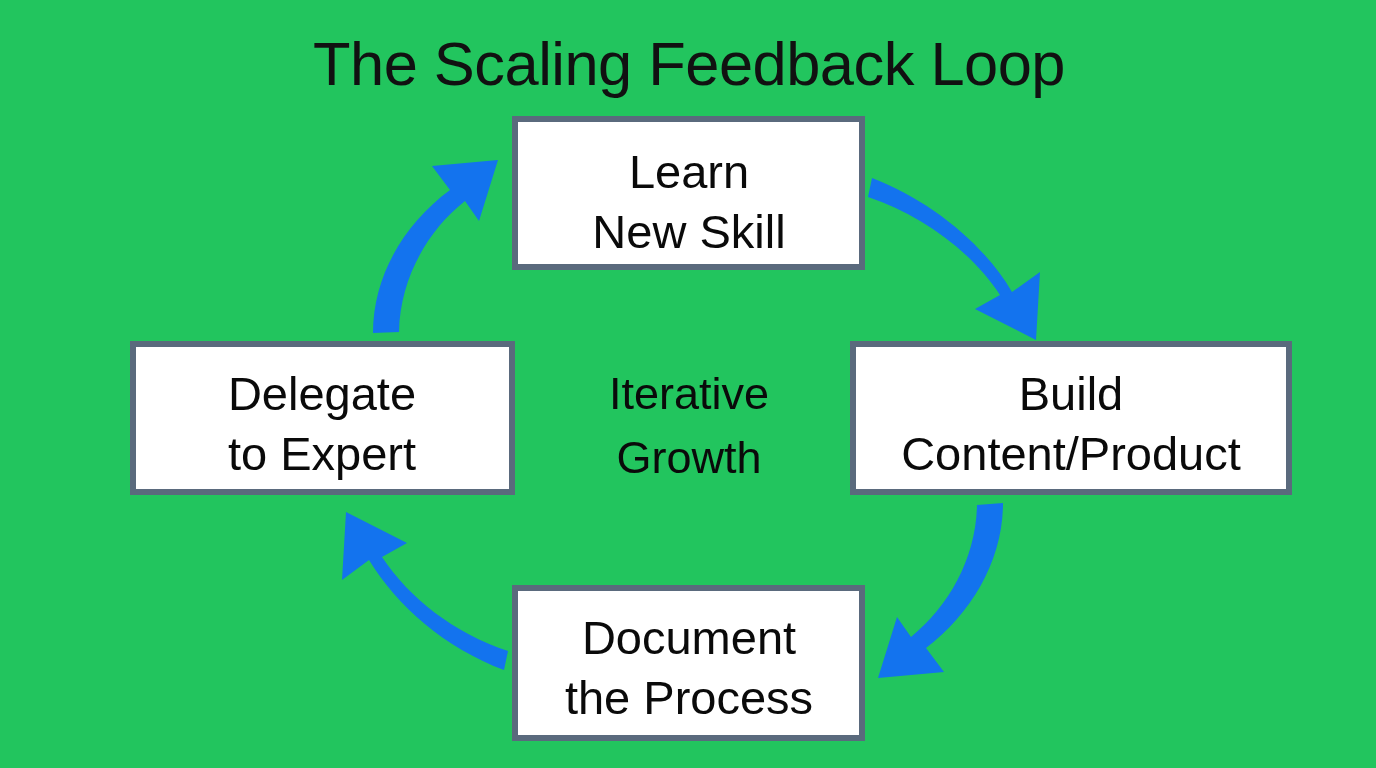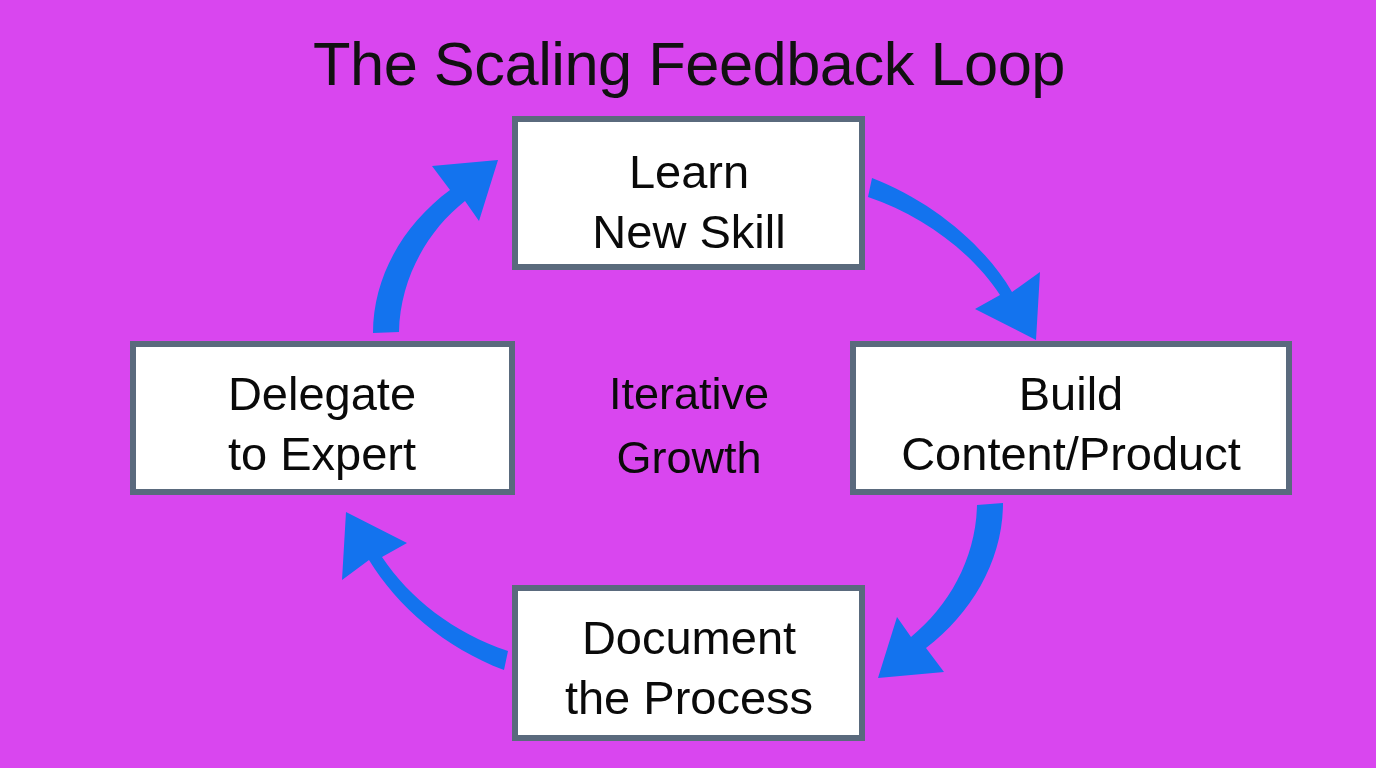--- a/index.html
+++ b/index.html
@@ -11,21 +11,21 @@
   body {
     width: 1376px;
     height: 768px;
     overflow: hidden;
     font-family: "Liberation Sans", sans-serif;
   }
   #canvas {
     position: relative;
     width: 1376px;
     height: 768px;
-    background: #d946ef;
+    background: #22c55e;
   }
   #diagram-svg {
     position: absolute;
     left: 0;
     top: 0;
     width: 1376px;
     height: 768px;
     display: block;
   }
   .title-text {

